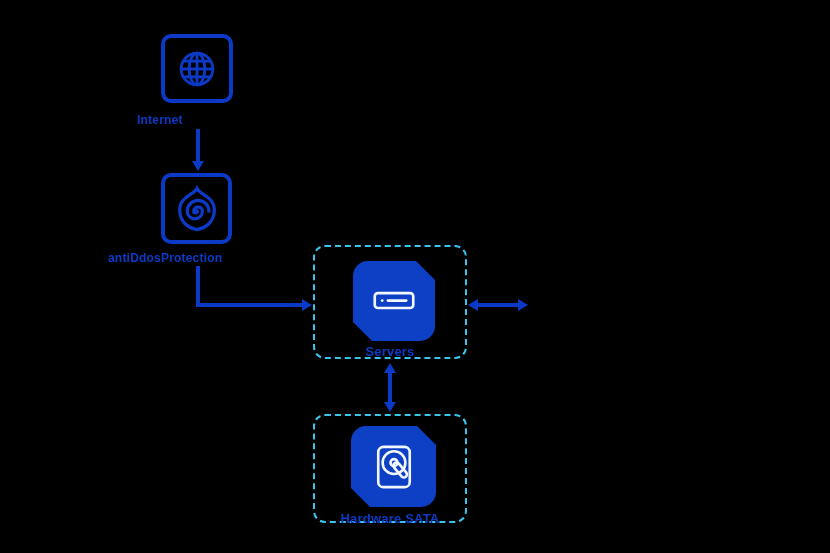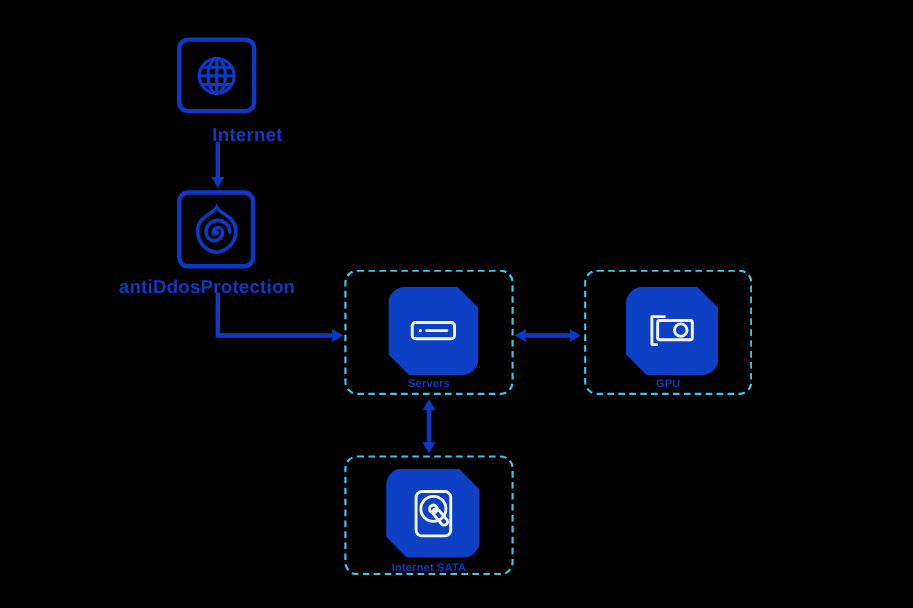--- a/index.html
+++ b/index.html
@@ -13,34 +13,34 @@
   body{background:#111;font-family:"Liberation Sans",sans-serif;}
   .canvas{
     position:relative;width:830px;height:553px;background:var(--bg);overflow:hidden;
   }
   .node-outline{
     position:absolute;border:4px solid var(--stroke-blue);border-radius:10px;
     display:flex;align-items:center;justify-content:center;color:var(--stroke-blue);
     background:transparent;
   }
   .lbl{
-    position:absolute;text-align:right;color:var(--stroke-blue);
-    font-size:17px;font-weight:bold;letter-spacing:.2px;white-space:nowrap;
+    position:absolute;text-align:left;color:var(--stroke-blue);
+    font-size:12px;font-weight:bold;letter-spacing:.2px;white-space:nowrap;
   }
   .dashed-box{
     position:absolute;border:2px dashed var(--cyan);border-radius:12px;
   }
   .chip{
     position:absolute;background:var(--fill-blue);border-radius:15px;
     clip-path:polygon(0 0, calc(100% - 19px) 0, 100% 19px, 100% 100%, 19px 100%, 0 calc(100% - 19px));
     display:flex;align-items:center;justify-content:center;color:var(--icon-white);
   }
   .chip-lbl{
     position:absolute;left:0;right:0;text-align:center;color:var(--stroke-blue);
-    font-size:10px;font-weight:bold;letter-spacing:.2px;white-space:nowrap;
+    font-size:13px;font-weight:bold;letter-spacing:.2px;white-space:nowrap;
   }
   svg.icon{display:block;}
   .edges{position:absolute;left:0;top:0;pointer-events:none;}
 </style>
 </head>
 <body>
 
 <div class="canvas">
 
   <svg class="edges" width="830" height="553" viewBox="0 0 830 553">
@@ -95,36 +95,26 @@
     <div class="chip" style="left:38px;top:14px;width:82px;height:80px;">
       <svg class="icon" width="56" height="56" viewBox="0 0 64 64" fill="none" stroke="currentColor" stroke-width="3" stroke-linecap="round">
         <rect x="10" y="23" width="44" height="17" rx="3.5"></rect>
         <circle cx="18.5" cy="31.5" r="1.6" fill="currentColor" stroke="none"></circle>
         <line x1="25" y1="31.5" x2="46" y2="31.5"></line>
       </svg>
     </div>
     <div class="chip-lbl" style="top:97px;">Servers</div>
   </div>
 
-  <div class="dashed-box" style="left:531px;top:245px;width:153px;height:114px;">
-    <div class="chip" style="left:36px;top:14px;width:84px;height:80px;">
-      <svg class="icon" width="56" height="56" viewBox="0 0 64 64" fill="none" stroke="currentColor" stroke-width="3" stroke-linecap="round" stroke-linejoin="round">
-        <path d="M24 17 L11 17 L11 46 L16 46"></path>
-        <rect x="17" y="21" width="36" height="20" rx="2"></rect>
-        <circle cx="41" cy="31" r="6.5"></circle>
-      </svg>
-    </div>
-    <div class="chip-lbl" style="top:97px;">GPU</div>
-  </div>
 
   <div class="dashed-box" style="left:313px;top:414px;width:154px;height:109px;">
     <div class="chip" style="left:36px;top:10px;width:85px;height:81px;">
       <svg class="icon" width="56" height="56" viewBox="0 0 64 64" fill="none" stroke="currentColor" stroke-width="3" stroke-linecap="round">
         <rect x="14" y="9" width="36" height="46" rx="6"></rect>
         <circle cx="32" cy="27" r="13"></circle>
         <circle cx="32" cy="27" r="4"></circle>
         <rect x="28.5" y="28" width="7" height="20" rx="3.5" transform="rotate(-40 32 27)"></rect>
       </svg>
     </div>
-    <div class="chip-lbl" style="top:95px;">Internet SATA</div>
+    <div class="chip-lbl" style="top:95px;">Hardware SATA</div>
   </div>
 
 </div>
 
 </body></html>

